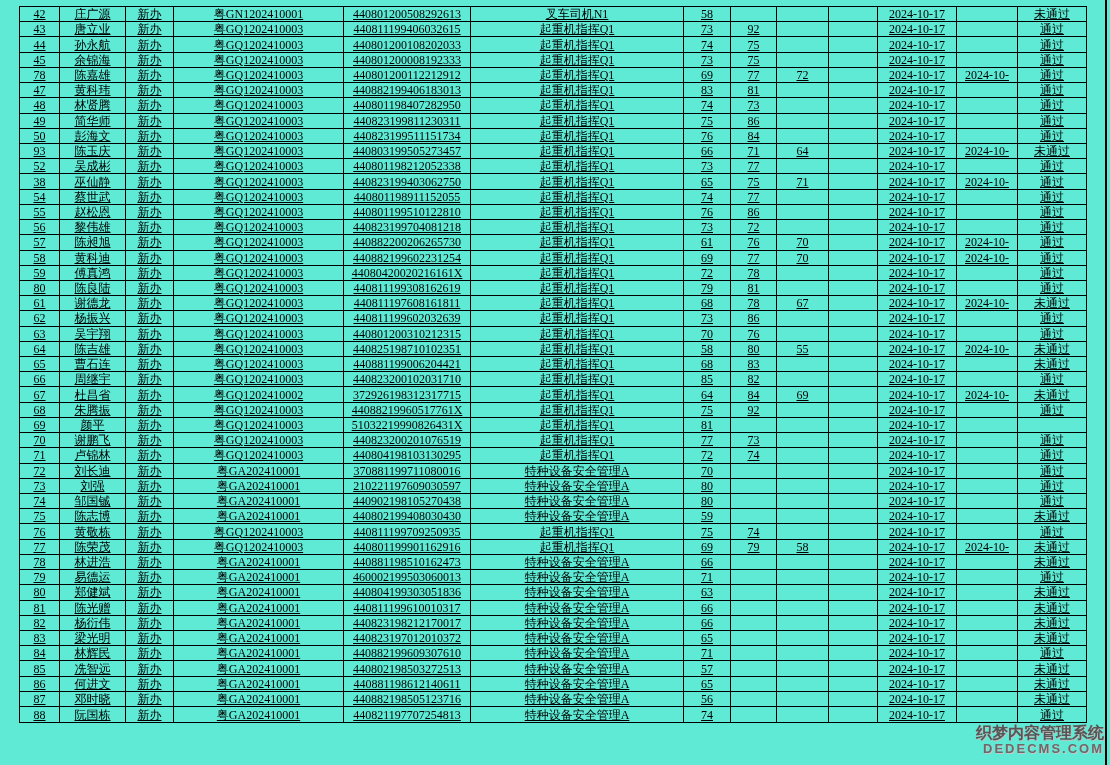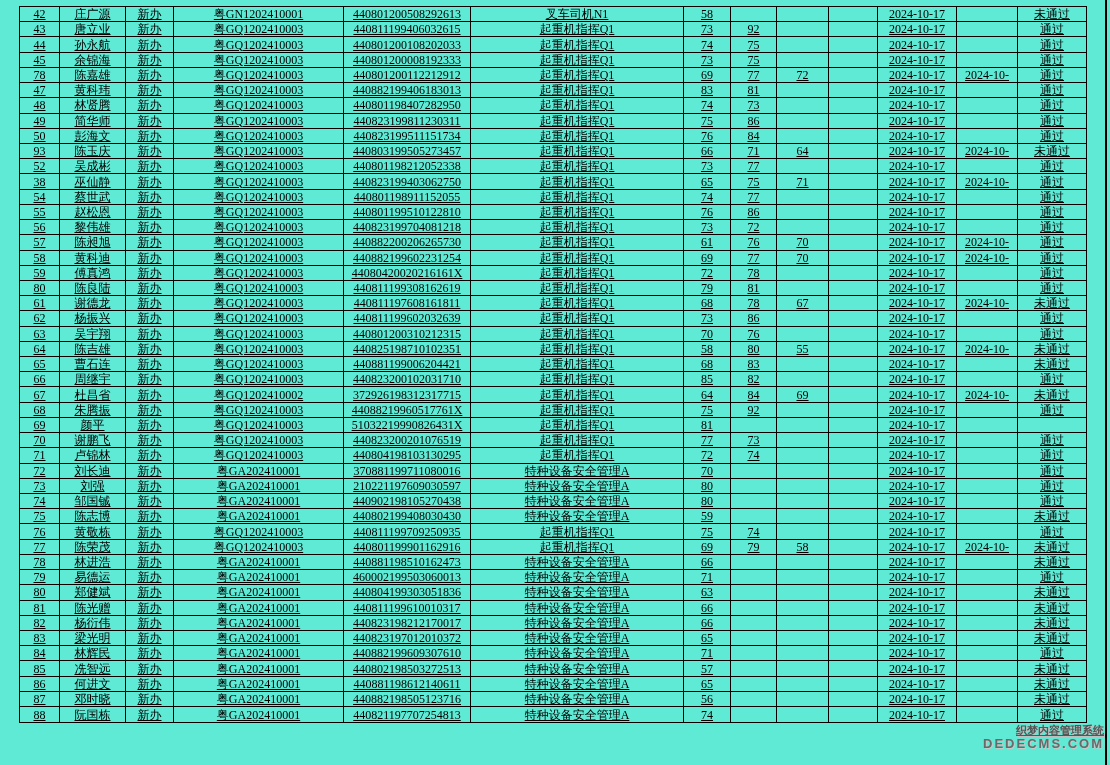--- a/index.html
+++ b/index.html
@@ -52,25 +52,24 @@
   }
   .watermark{
     position:absolute;
     top:725px;right:6px;
     text-align:right;
     font-family:"Liberation Sans","DejaVu Sans",sans-serif;
     color:#555;
     line-height:1.05;
   }
   .watermark .wm-line1{
-    font-size:11px;
+    font-size:16px;
     font-weight:bold;
     text-shadow:1px 1px 0 #bfbfbf;
     display:block;
-    text-decoration:underline;
   }
   .watermark .wm-line2{
     font-size:13px;
     font-weight:bold;
     letter-spacing:2px;
     color:#6a6a6a;
     text-shadow:1px 1px 0 #c8c8c8;
     display:block;
   }
 </style>

